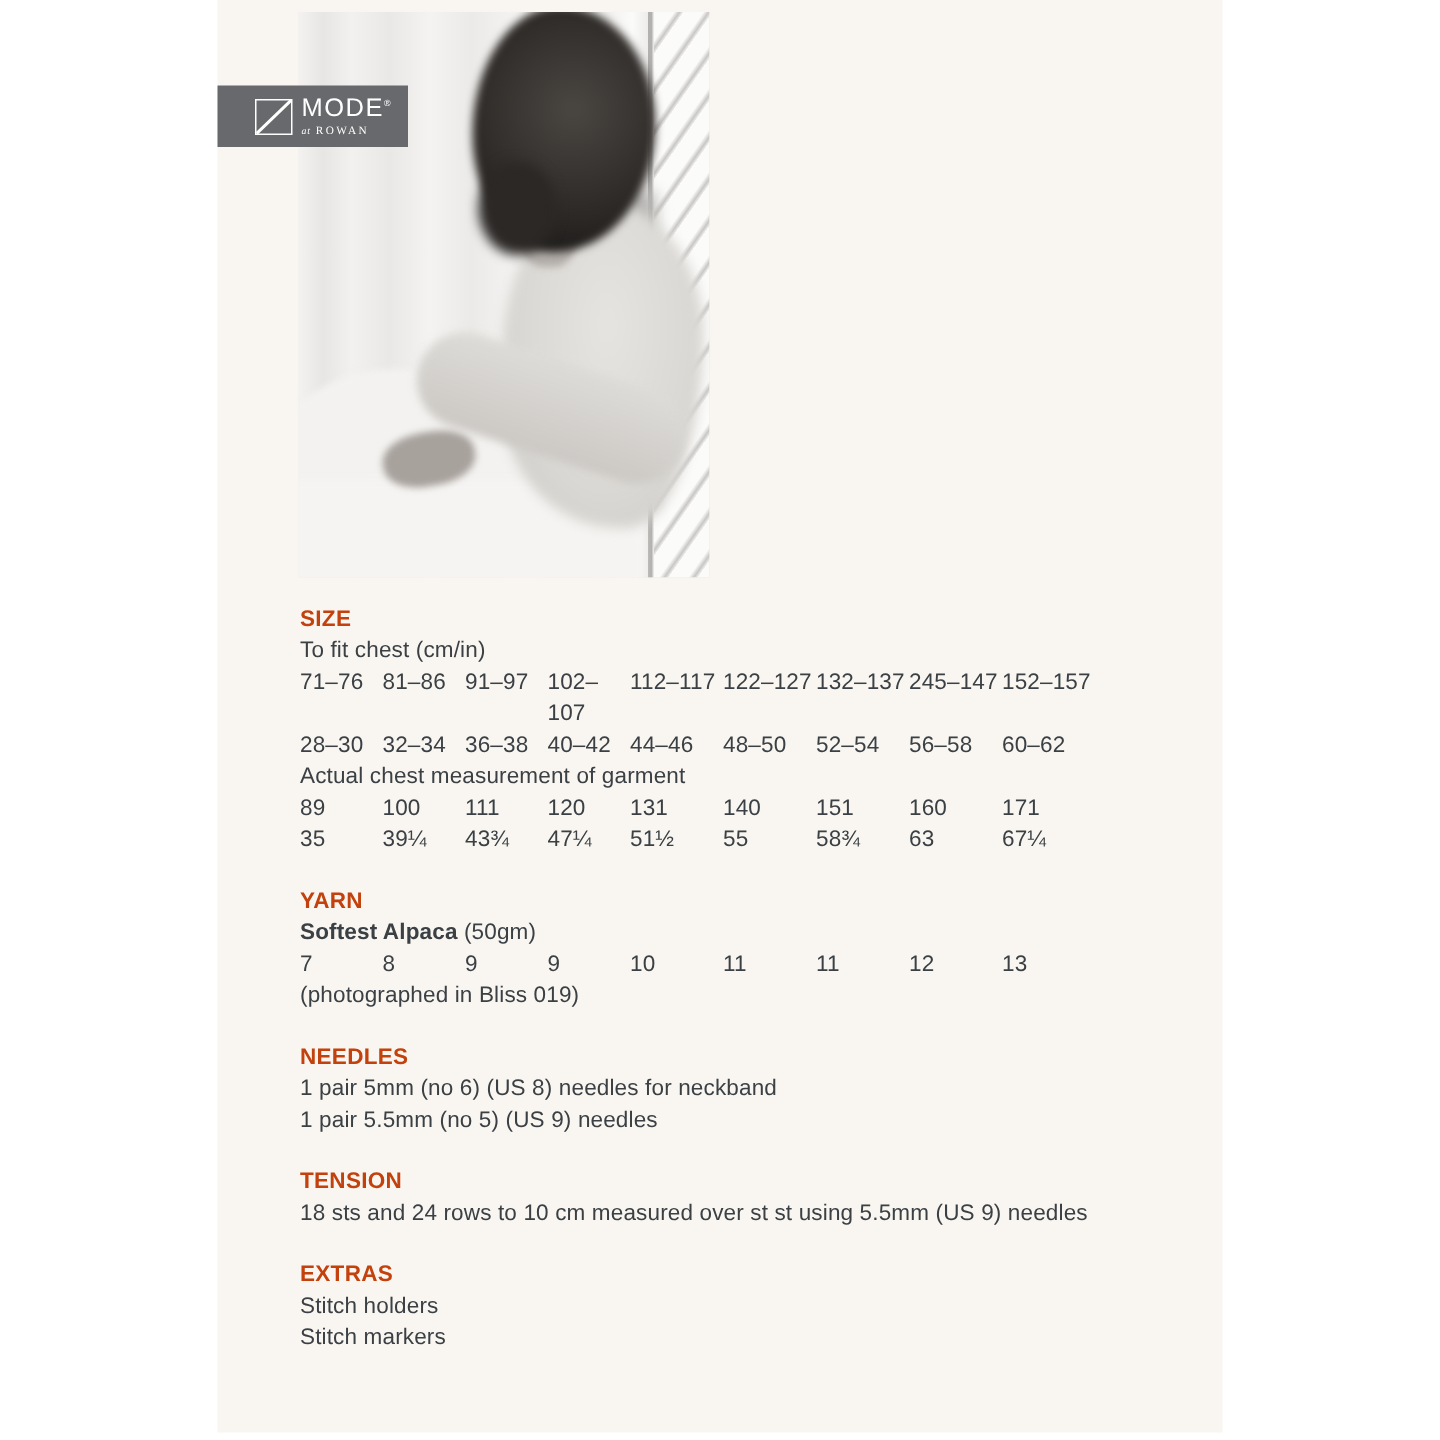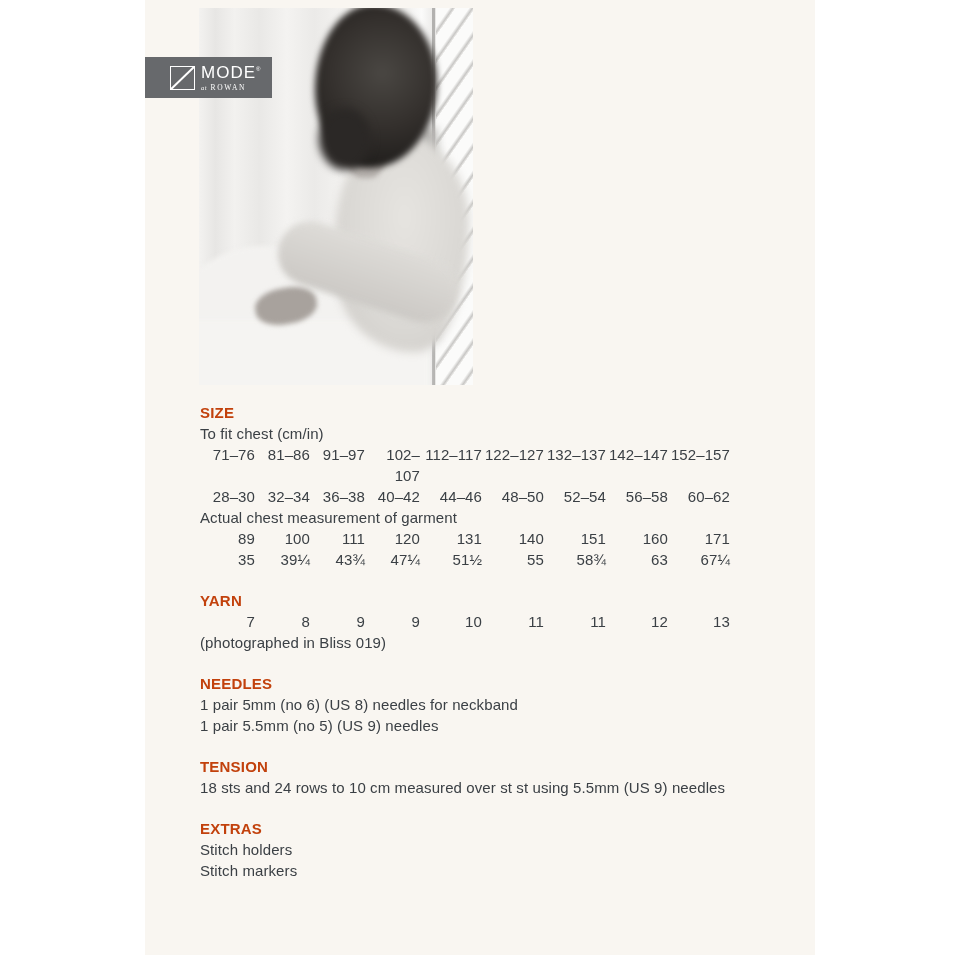--- a/index.html
+++ b/index.html
@@ -117,21 +117,21 @@
   .details h3 {
     margin:0; font-size:15px; line-height:21px; font-weight:bold;
     color:#c2410c; letter-spacing:0.2px;
   }
   .line { line-height:21px; }
   .numrow {
     display:grid;
     grid-template-columns:55px 55px 55px 55px 62px 62px 62px 62px 62px;
     width:530px; line-height:21px;
   }
-  .numrow .cell { text-align:right; }
+  .numrow .cell { text-align:left; }
   .bold { font-weight:bold; }
 </style>
 </head>
 <body>
 
 <div id="canvas">
   <div class="paper">
 
     <div class="photo">
       <div class="curtain"></div>
@@ -167,21 +167,21 @@
         <h3>SIZE</h3>
         <div class="line">To fit chest (cm/in)</div>
         <div class="numrow">
             <span class="cell">71–76</span>
             <span class="cell">81–86</span>
             <span class="cell">91–97</span>
             <span class="cell">102–107</span>
             <span class="cell">112–117</span>
             <span class="cell">122–127</span>
             <span class="cell">132–137</span>
-            <span class="cell">142–147</span>
+            <span class="cell">245–147</span>
             <span class="cell">152–157</span>
           </div>
         <div class="numrow">
             <span class="cell">28–30</span>
             <span class="cell">32–34</span>
             <span class="cell">36–38</span>
             <span class="cell">40–42</span>
             <span class="cell">44–46</span>
             <span class="cell">48–50</span>
             <span class="cell">52–54</span>
@@ -208,20 +208,21 @@
             <span class="cell">51½</span>
             <span class="cell">55</span>
             <span class="cell">58¾</span>
             <span class="cell">63</span>
             <span class="cell">67¼</span>
           </div>
       </section>
 
       <section>
         <h3>YARN</h3>
+        <div class="line"><span class="bold">Softest Alpaca</span><span> (50gm)</span></div>
         <div class="numrow">
             <span class="cell">7</span>
             <span class="cell">8</span>
             <span class="cell">9</span>
             <span class="cell">9</span>
             <span class="cell">10</span>
             <span class="cell">11</span>
             <span class="cell">11</span>
             <span class="cell">12</span>
             <span class="cell">13</span>

